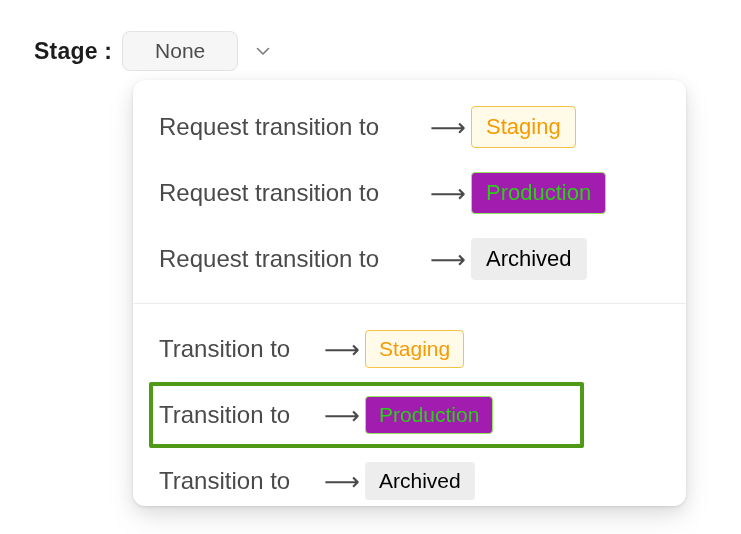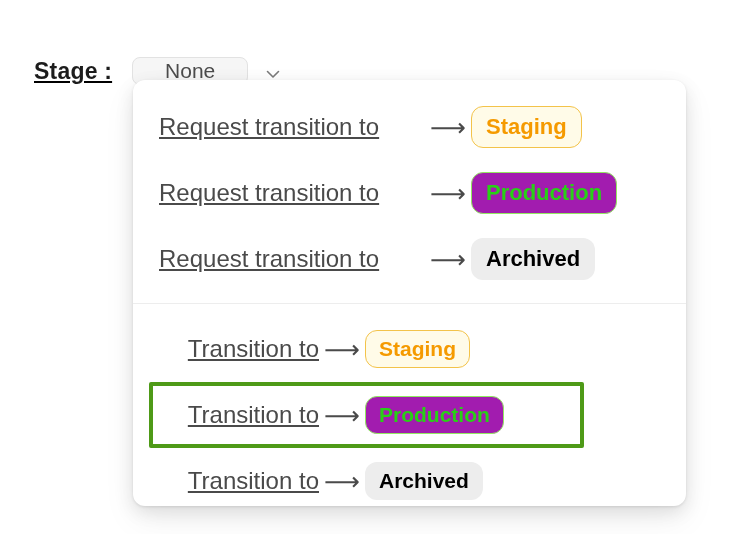--- a/index.html
+++ b/index.html
@@ -13,37 +13,36 @@
     font-family: "Liberation Sans", sans-serif;
     -webkit-font-smoothing: antialiased;
     overflow: hidden;
     position: relative;
   }
 
   
   .stage-row {
     position: absolute;
     left: 34px;
-    top: 45px;
+    top: 31px;
     display: flex;
-    align-items: flex-end;
+    align-items: center;
     height: 40px;
-    text-decoration: underline;
   }
   .stage-label {
     font-size: 23px;
     font-weight: bold;
     color: #1c1c1c;
     letter-spacing: 0.2px;
     white-space: pre;
   }
   .stage-select {
-    margin-left: 20px;
+    margin-left: 10px;
     min-width: 88px;
-    height: 28px;
+    height: 40px;
     box-sizing: border-box;
     background: #f6f6f6;
     border: 1px solid #e2e2e2;
     border-radius: 8px;
     display: flex;
     align-items: center;
     justify-content: center;
     padding: 0 32px;
     font-size: 21px;
     color: #4c4c4c;
@@ -95,48 +94,46 @@
     box-sizing: border-box;
     cursor: pointer;
     position: relative;
   }
   .group-2 .menu-item { height: 66px; }
 
   .item-label {
     font-size: 24px;
     color: #4a4a4a;
     white-space: nowrap;
-    text-decoration: underline;
   }
   .arrow-icon {
     color: #4a4a4a;
     font-size: 25px;
     line-height: 1;
     display: inline-flex;
     align-items: center;
     justify-content: center;
   }
   
   .group-1 .item-label { width: 266px; }
   .group-1 .arrow-icon { width: 46px; }
   
-  .group-2 .item-label { width: 160px; text-align: right; }
+  .group-2 .item-label { width: 160px; }
   .group-2 .arrow-icon { width: 46px; }
 
   .badge {
     display: inline-flex;
     align-items: center;
     justify-content: center;
     box-sizing: border-box;
-    border-radius: 12px;
+    border-radius: 4px;
     font-size: 22px;
     white-space: nowrap;
     padding: 7px 14px;
     border: 1px solid transparent;
-    font-weight: bold;
   }
   .badge-staging {
     color: #f59a00;
     background: #fffbe8;
     border-color: #f3c34a;
   }
   .badge-production {
     color: #29d017;
     background: #a21caf;
     border-color: #92e861;

